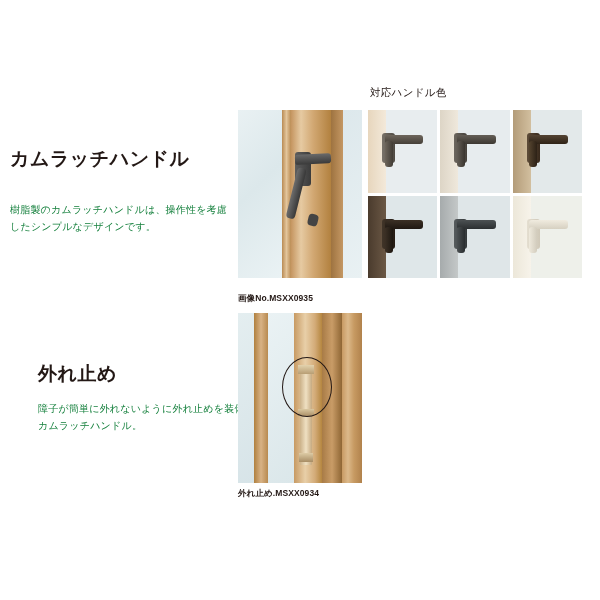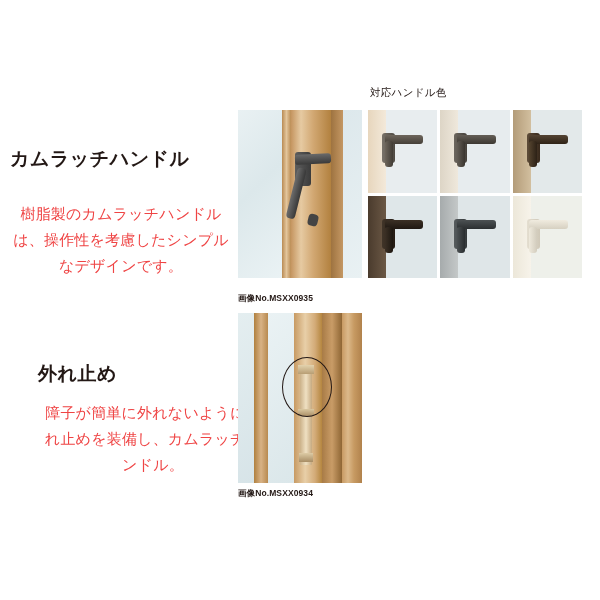--- a/index.html
+++ b/index.html
@@ -23,25 +23,24 @@
 
   
   .section-title {
     font-size: 19px;
     font-weight: bold;
     letter-spacing: 0.5px;
     color: #231815;
     line-height: 1.2;
   }
   .section-body {
-    font-size: 15px;
+    font-size: 10px;
     line-height: 1.75;
-    color: #ef4444;
+    color: #15803d;
     letter-spacing: 0.2px;
-    text-align: center;
   }
 
   
   .block1-text {
     position: absolute;
     left: 10px;
     top: 148px;
     width: 222px;
   }
   .block1-text .section-title { margin-bottom: 30px; }
@@ -255,15 +254,15 @@
     <div class="wood" style="left:104px;top:0;width:20px;height:170px;background:linear-gradient(90deg,#d9b versus,#d9b789,#c29a6a);"></div>
 
     <div style="position:absolute;left:62px;top:52px;width:12px;height:100px;background:linear-gradient(90deg,#cbb189,#efe0c2,#c6aa81);border-radius:1px;"></div>
     <div style="position:absolute;left:60px;top:52px;width:16px;height:9px;background:linear-gradient(180deg,#e2d2ad,#b89e74);"></div>
     <div style="position:absolute;left:60px;top:96px;width:16px;height:7px;background:linear-gradient(180deg,#d9c7a0,#ab9068);"></div>
     <div style="position:absolute;left:61px;top:140px;width:14px;height:9px;background:linear-gradient(180deg,#ddcba5,#a88d65);"></div>
 
     <div class="ellipse-mark" style="left:44px;top:44px;width:48px;height:58px;"></div>
   </div>
 
-  <div class="caption cap2">画像No.MSXX0934</div>
+  <div class="caption cap2">外れ止め.MSXX0934</div>
 
 </div>
 
 </body></html>

